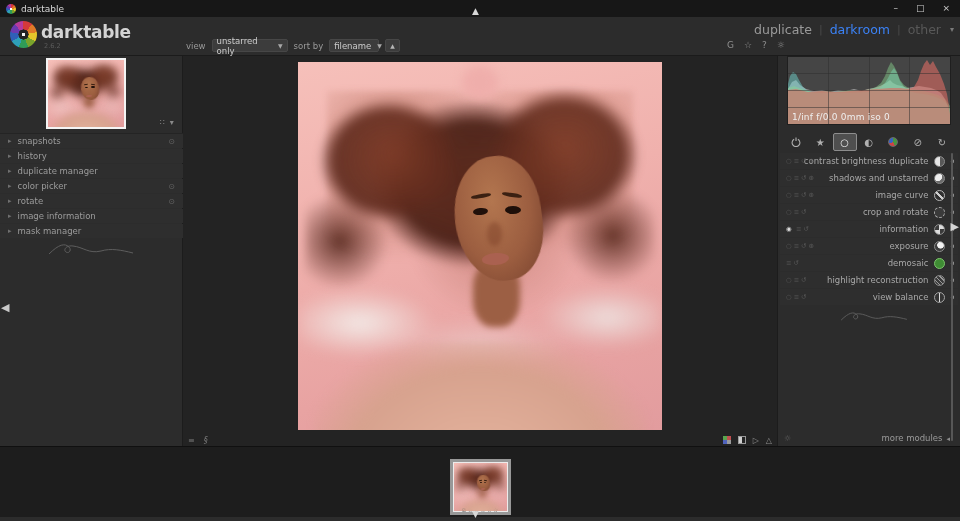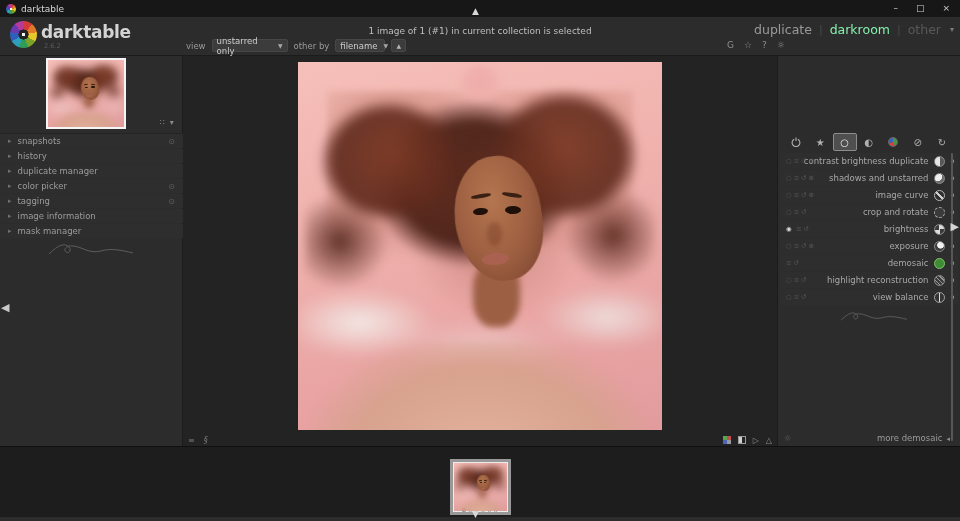--- a/index.html
+++ b/index.html
@@ -27,21 +27,21 @@
   .top-panel { position:absolute; left:0; top:17px; width:960px; height:39px; background:#2c2c2c; border-bottom:1px solid #1b1b1b; }
   .logo-circle { position:absolute; left:10px; top:4px; width:27px; height:27px; border-radius:50%;
     background: radial-gradient(circle,#f5f5f5 0 9%,#222 10% 26%,transparent 27%),
       conic-gradient(#d43a3a 0 40deg,#e07a28 40deg 80deg,#e5c72a 80deg 120deg,#7aa32b 120deg 160deg,#2f9c57 160deg 200deg,#2e9fb8 200deg 240deg,#2f5fb8 240deg 280deg,#6b3ab0 280deg 320deg,#b63a9c 320deg 360deg); }
   .wordmark { position:absolute; left:41px; top:5px; font-size:17px; font-weight:bold; color:#d4d4d4; letter-spacing:-0.3px; }
   .version { position:absolute; left:44px; top:25px; font-size:6.5px; color:#5c5c5c; }
   .status-msg { position:absolute; left:0; right:0; top:9px; text-align:center; font-size:9px; color:#bfbfbf; }
   .tabs { position:absolute; right:6px; top:5px; display:flex; align-items:center; gap:7px; font-size:12.5px; }
   .tab { cursor:default; }
   .tab-inactive { color:#9a9a9a; }
-  .tab-active { color:#86efac; }
+  .tab-active { color:#3b82f6; }
   .tab-dim { color:#585858; }
   .tab-sep { color:#4a4a4a; font-size:11px; }
   .tabs-caret { color:#7a7a7a; font-size:8px; margin-left:2px; }
   .view-bar { position:absolute; left:186px; top:22px; display:flex; align-items:center; gap:6px; font-size:8.5px; color:#9a9a9a; }
   .select-box { display:inline-flex; align-items:center; justify-content:space-between; background:#3c3c3c; border:1px solid #474747; border-radius:2px; height:13px; padding:0 4px; color:#cccccc; }
   .select-view { width:76px; }
   .select-sort { width:50px; }
   .select-caret { font-size:6px; color:#a8a8a8; margin-left:6px; }
   .sort-dir { display:inline-flex; align-items:center; justify-content:center; width:15px; height:13px; background:#3c3c3c; border:1px solid #474747; border-radius:2px; font-size:6px; color:#b5b5b5; }
   .top-icons { position:absolute; left:727px; top:23px; display:flex; gap:10px; font-size:9px; color:#8f8f8f; }
@@ -161,36 +161,35 @@
 
   <div class="collapse collapse-top">▲</div>
   <div class="collapse collapse-bottom">▼</div>
   <div class="collapse collapse-left">◀</div>
   <div class="collapse collapse-right">▶</div>
 
   <div class="top-panel">
     <div class="logo-circle"></div>
     <div class="wordmark">darktable</div>
     <div class="version">2.6.2</div>
-    <div class="status-msg">1 image of 1 (#1) in current collection is selected</div>
     <div class="tabs">
       <span class="tab tab-inactive">duplicate</span>
       <span class="tab-sep">|</span>
       <span class="tab tab-active">darkroom</span>
       <span class="tab-sep">|</span>
       <span class="tab tab-dim">other</span>
       <span class="tabs-caret">▾</span>
     </div>
     <div class="view-bar">
       <span>view</span>
       <span class="select-box select-view">
         <span>unstarred only</span>
         <span class="select-caret">▼</span>
       </span>
-      <span>other by</span>
+      <span>sort by</span>
       <span class="select-box select-sort">
         <span>filename</span>
         <span class="select-caret">▼</span>
       </span>
       <span class="sort-dir">▲</span>
     </div>
     <div class="top-icons">
       <span>G</span>
       <span>☆</span>
       <span>?</span>
@@ -234,21 +233,21 @@
         <span class="sec-arrow">▸</span>
         <span class="sec-label">duplicate manager</span>
       </div>
       <div class="sec-row">
         <span class="sec-arrow">▸</span>
         <span class="sec-label">color picker</span>
         <span class="sec-icon">⊙</span>
       </div>
       <div class="sec-row">
         <span class="sec-arrow">▸</span>
-        <span class="sec-label">tagging</span>
+        <span class="sec-label">rotate</span>
         <span class="sec-icon">⊙</span>
       </div>
       <div class="sec-row">
         <span class="sec-arrow">▸</span>
         <span class="sec-label">image information</span>
       </div>
       <div class="sec-row">
         <span class="sec-arrow">▸</span>
         <span class="sec-label">mask manager</span>
       </div>
@@ -289,20 +288,37 @@
             <i></i>
           </span>
         <span class="softproof-icon"></span>
         <span>▷</span>
         <span>△</span>
       </div>
     </div>
   </div>
 
   <div class="right-panel">
+    <div class="histogram">
+      <svg width="162" height="67" viewBox="0 0 162 67">
+        <path d="M0,67 L0,32 L4,25 L8,23 L12,28 L18,32 L26,34 L34,33 L42,35 L50,33 L58,34 L66,32 L74,34 L80,32 L86,31 L92,29 L98,26 L102,23 L105,26 L109,28 L114,29 L119,31 L125,30 L131,29 L137,30 L143,31 L148,33 L153,36 L157,42 L160,50 L162,58 L162,67 Z" fill="#a0a0a0" fill-opacity="0.92"></path>
+        <path d="M0,67 L0,27 L2,19 L5,15 L8,17 L11,23 L15,30 L20,34 L28,36 L40,36 L60,36 L80,35 L88,33 L93,30 L97,26 L100,21 L103,15 L106,11 L109,16 L112,24 L116,30 L121,34 L128,36 L136,37 L145,39 L153,42 L159,47 L162,52 L162,67 Z" fill="#6ecfca" fill-opacity="0.5"></path>
+        <path d="M0,67 L0,31 L6,29 L14,32 L24,35 L36,34 L48,35 L60,33 L72,34 L82,32 L88,30 L93,26 L97,19 L100,11 L103,5 L106,9 L109,15 L112,23 L116,28 L122,32 L130,33 L140,35 L150,38 L158,43 L162,49 L162,67 Z" fill="#8ad48f" fill-opacity="0.45"></path>
+        <path d="M0,67 L0,33 L8,32 L20,35 L34,34 L48,35 L62,34 L76,33 L90,32 L102,31 L112,31 L120,32 L126,30 L130,23 L133,14 L136,7 L139,3 L142,8 L145,4 L148,10 L152,17 L156,27 L159,37 L161,49 L162,57 L162,67 Z" fill="#d96a62" fill-opacity="0.62"></path>
+        <g stroke="#2e2e2e" stroke-opacity="0.5" stroke-width="1">
+          <line x1="40.5" y1="0" x2="40.5" y2="67"></line>
+            <line x1="81.5" y1="0" x2="81.5" y2="67"></line>
+            <line x1="121.5" y1="0" x2="121.5" y2="67"></line>
+          <line x1="0" y1="16.5" x2="162" y2="16.5"></line>
+            <line x1="0" y1="33.5" x2="162" y2="33.5"></line>
+            <line x1="0" y1="50.5" x2="162" y2="50.5"></line>
+        </g>
+      </svg>
+      <div class="exif">1/inf f/0.0 0mm iso 0</div>
+    </div>
 
     <div class="groups">
       <span class="grp">
         <svg class="power-svg" viewBox="0 0 10 10">
             <path d="M3.1,2.3 A3.9,3.9 0 1 0 6.9,2.3" stroke="#b0b0b0" stroke-width="1.1" fill="none"></path>
             <line x1="5" y1="0.4" x2="5" y2="4" stroke="#b0b0b0" stroke-width="1.1"></line>
           </svg>
       </span>
       <span class="grp">★</span>
       <span class="grp grp-selected">○</span>
@@ -335,21 +351,21 @@
       </div>
       <div class="mod-row">
         <span class="mod-mini">○≡↺</span>
         <span class="mod-name">crop and rotate</span>
         <span class="m-icon mi-3"></span>
         <span class="mod-arrow">◂</span>
       </div>
       <div class="mod-row">
         <span class="mod-power">◉</span>
         <span class="mod-mini">≡↺</span>
-        <span class="mod-name">brightness</span>
+        <span class="mod-name">information</span>
         <span class="m-icon mi-4"></span>
         <span class="mod-arrow">◂</span>
       </div>
       <div class="mod-row">
         <span class="mod-mini">○≡↺⊕</span>
         <span class="mod-name">exposure</span>
         <span class="m-icon mi-5"></span>
         <span class="mod-arrow">◂</span>
       </div>
       <div class="mod-row">
@@ -374,21 +390,21 @@
 
     <svg class="squiggle squiggle-right" width="72" height="22" viewBox="0 0 92 24">
       <path d="M4,16 C14,6 20,5 24,9 C27,12 24,16 21,14 C18,12 21,7 28,8 C38,9 44,16 56,13 C66,10 76,12 88,15" stroke="#6a6a6a" stroke-width="1.2" fill="none"></path>
     </svg>
 
     <div class="scrollbar"></div>
 
     <div class="panel-bottom">
       <span class="pb-gear">☼</span>
       <span class="more-modules">
-        <span>more demosaic</span><span class="more-arrow">◂</span>
+        <span>more modules</span><span class="more-arrow">◂</span>
       </span>
     </div>
   </div>
 
   <div class="filmstrip">
     <div class="fs-cell">
       <div class="photo">
         <div class="ph ph-hair"></div>
           <div class="ph ph-hair-hi"></div>
           <div class="ph ph-notch"></div>

